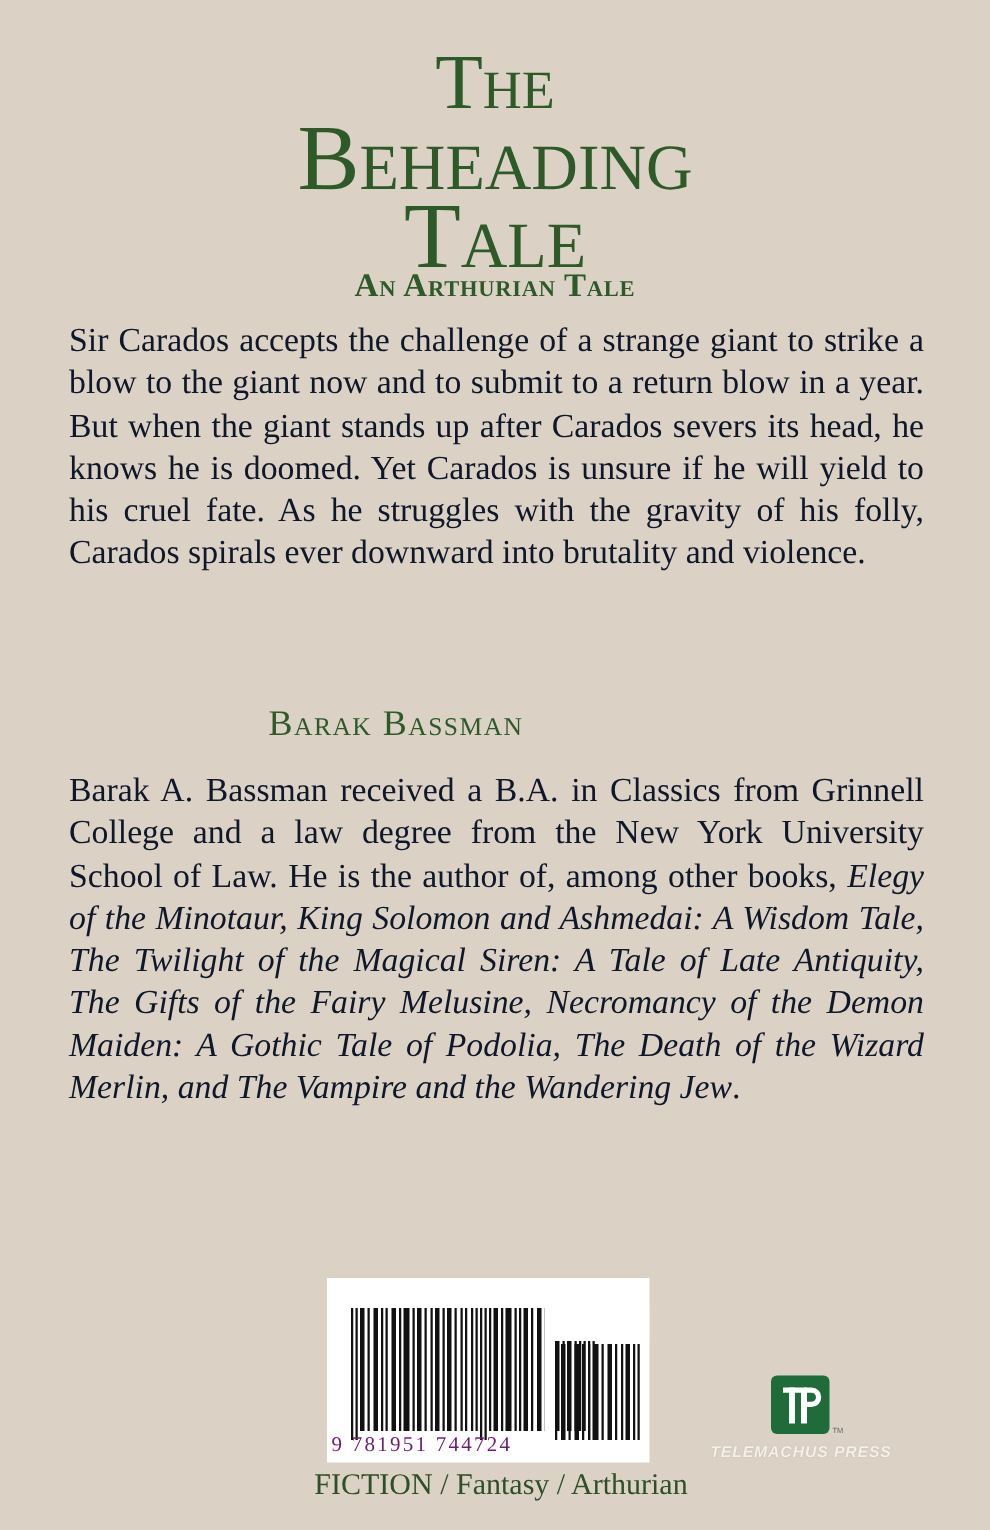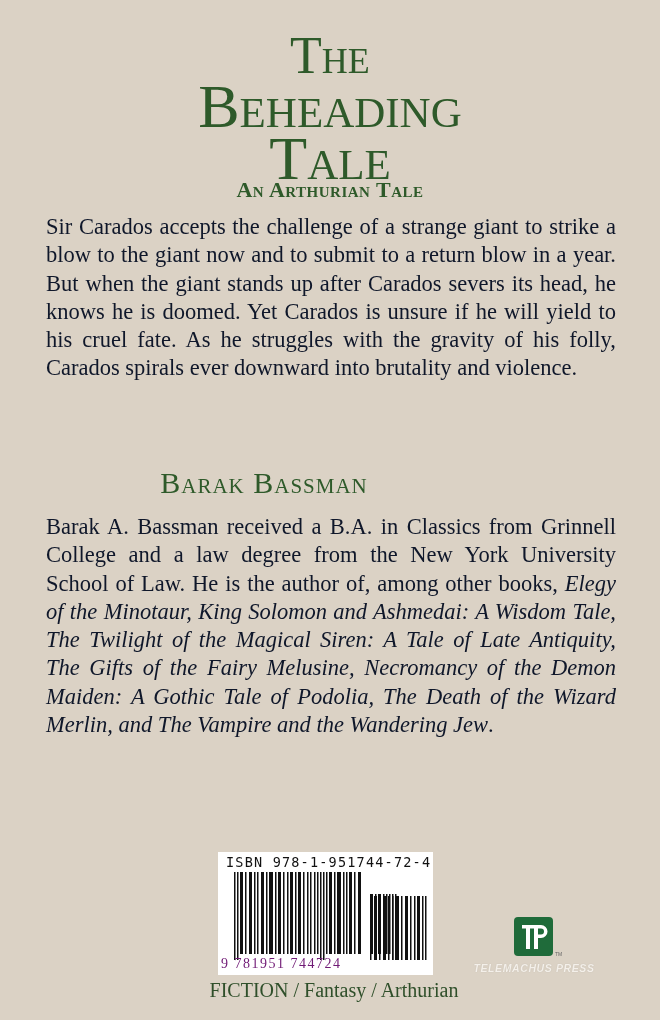--- a/index.html
+++ b/index.html
@@ -73,21 +73,21 @@
     }
     #description {
       top: 213px;
     }
     #author-name {
       position: absolute;
       top: 466px;
       left: 0;
       width: 528px;
       text-align: center;
-      font-size: 30px;
+      font-size: 24px;
       line-height: 34px;
       color: #2e5a2a;
       font-variant: small-caps;
       letter-spacing: 1px;
     }
     #bio {
       top: 513px;
     }
     #bio i {
     }
@@ -193,21 +193,20 @@
 <div id="title-main2">Tale</div>
 <div id="subtitle">An Arthurian Tale</div>
 
 <div id="description" class="para">Sir Carados accepts the challenge of a strange giant to strike a blow to the giant now and to submit to a return blow in a year. But when the giant stands up after Carados severs its head, he knows he is doomed. Yet Carados is unsure if he will yield to his cruel fate. As he struggles with the gravity of his folly, Carados spirals ever downward into brutality and violence.</div>
 
 <div id="author-name">Barak Bassman</div>
 
 <div id="bio" class="para"><span>Barak A. Bassman received a B.A. in Classics from Grinnell College and a law degree from the New York University School of Law. He is the author of, among other books, </span><i>Elegy of the Minotaur, King Solomon and Ashmedai: A Wisdom Tale, The Twilight of the Magical Siren: A Tale of Late Antiquity, The Gifts of the Fairy Melusine, Necromancy of the Demon Maiden: A Gothic Tale of Podolia, The Death of the Wizard Merlin, and The Vampire and the Wandering Jew</i><span>.</span></div>
 
 <div id="barcode-box">
-  <div id="isbn-text">ISBN 978-1-951744-72-4</div>
   <div id="price-code">90000</div>
   <svg id="barcode-svg" width="215" height="123" viewBox="0 0 215 123">
     <g fill="#111">
 
       <rect x="16" y="20" width="1.5" height="88"></rect>
       <rect x="19" y="20" width="1.5" height="88"></rect>
       <rect x="22" y="20" width="3" height="82"></rect>
       <rect x="27" y="20" width="1.5" height="82"></rect>
       <rect x="31" y="20" width="3" height="82"></rect>
       <rect x="36" y="20" width="1.5" height="82"></rect>

